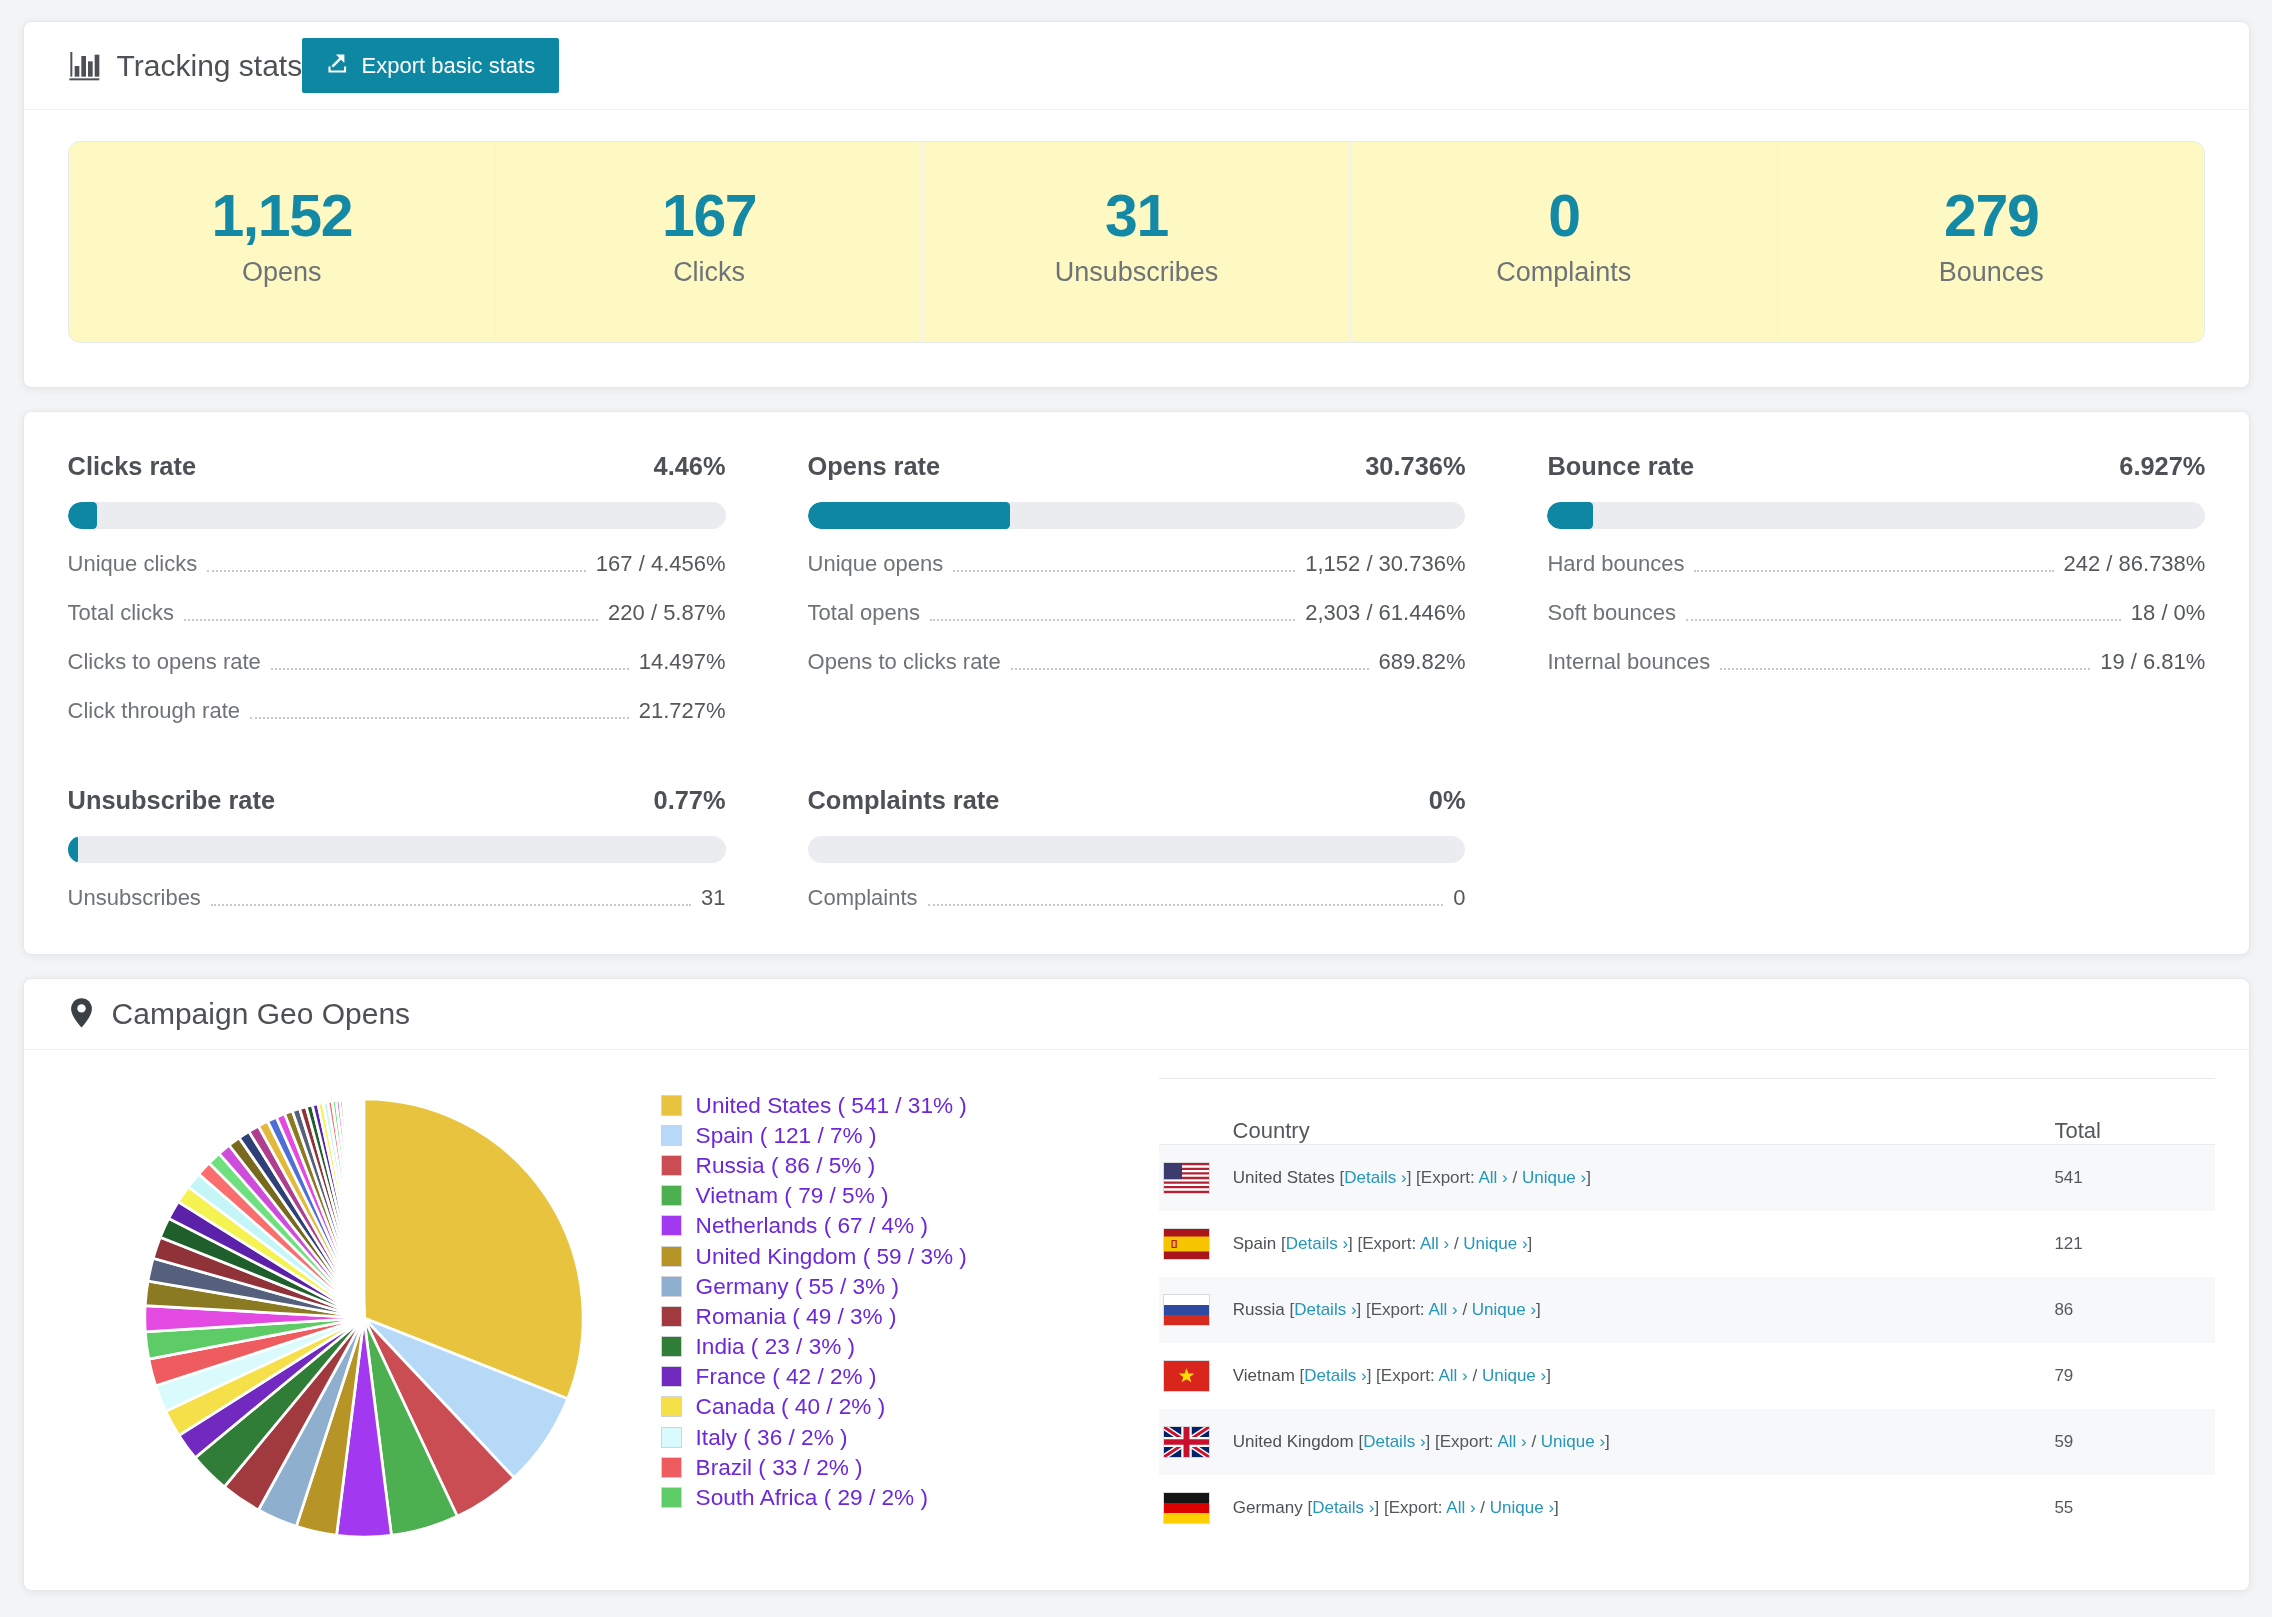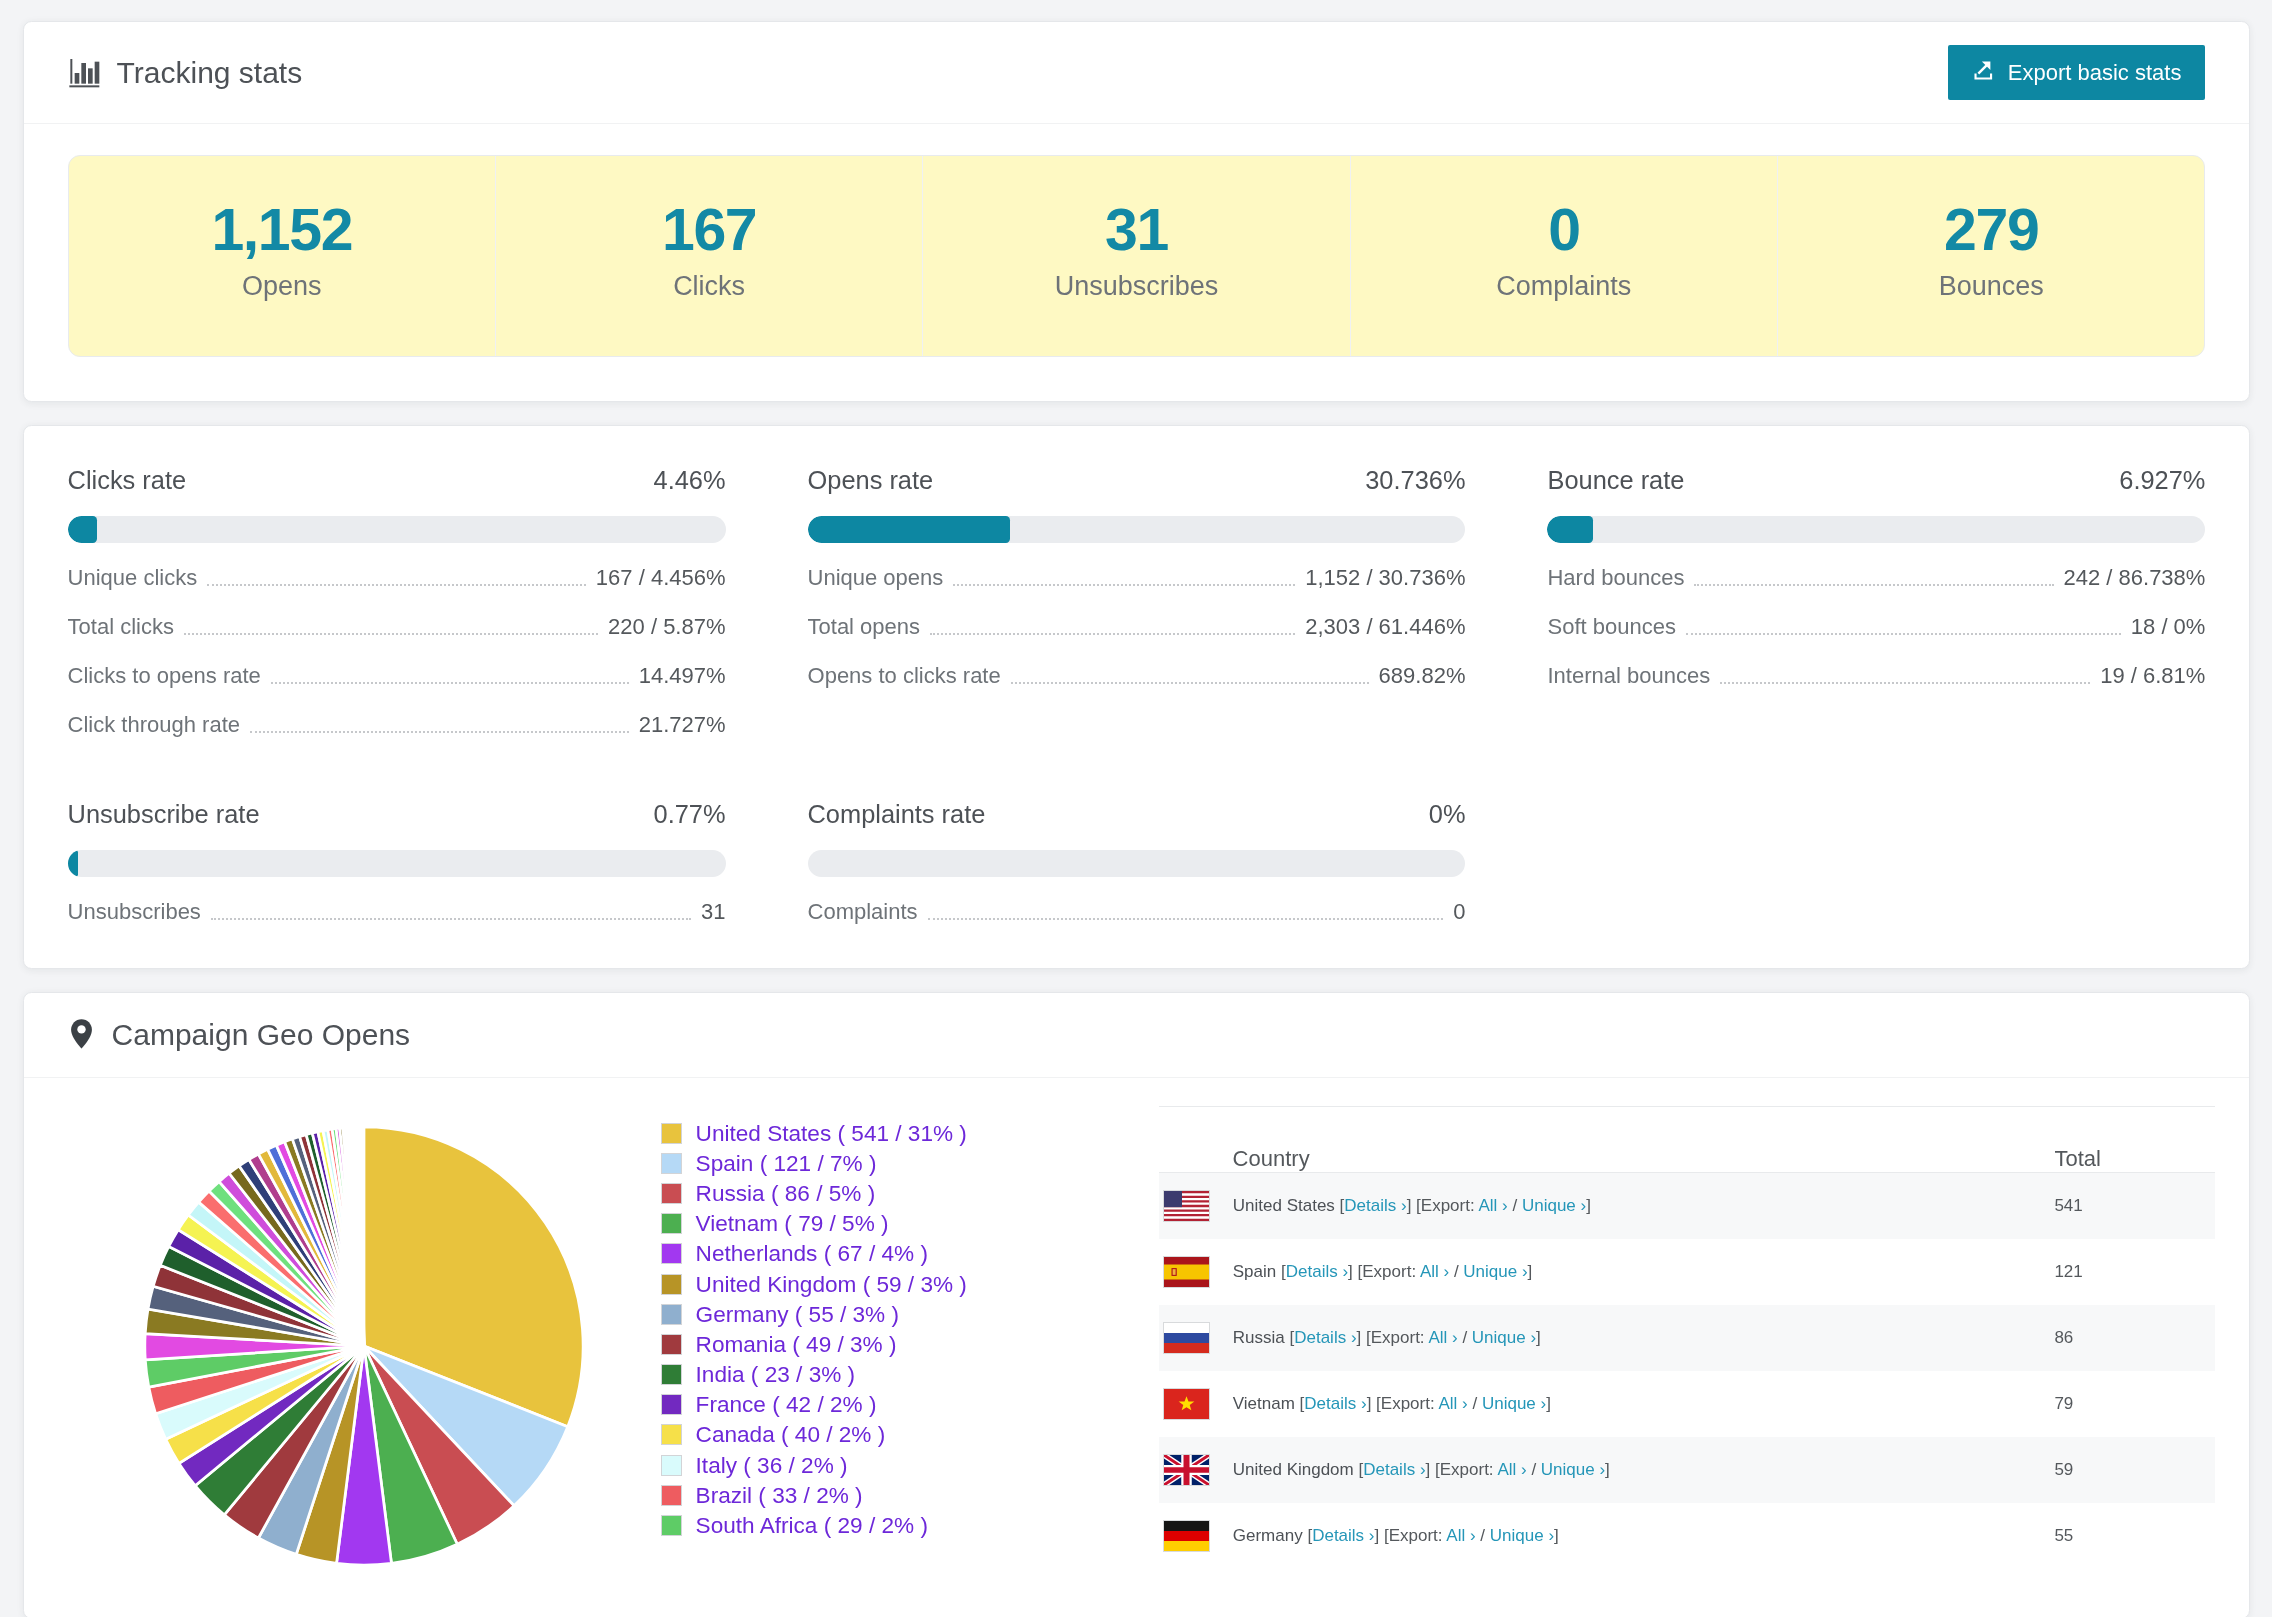--- a/index.html
+++ b/index.html
@@ -13,22 +13,22 @@
   .card {
     background: #ffffff;
     border: 0.7px solid #e5e7ea;
     border-radius: 8.5px;
     box-shadow: 0 1.4px 7px rgba(40,50,60,0.07);
   }
   .card + .card { margin-top: 22.6px; }
 
   
   .card-header {
-    display: flex; align-items: center; justify-content: space-between;
-    padding: 23px 44px;
+    display: flex; align-items: center; 
+    padding: 16px 44px;
     border-bottom: 1.4px solid #f1f2f3;
   }
   .card-title {
     display: flex; align-items: center; gap: 17px;
     font-size: 30px; font-weight: 500; color: #4d5156; line-height: 38px;
   }
   .card-title svg { display: block; }
 
   .export-btn {
     display: flex; align-items: center; gap: 12.7px;
@@ -54,21 +54,21 @@
 
   
   .rates-card { padding: 38px 44px 42px; }
   .rates-grid {
     display: grid;
     grid-template-columns: 1fr 1fr 1fr;
     column-gap: 82px; row-gap: 59px;
   }
   .rate-title-row {
     display: flex; justify-content: space-between; align-items: center;
-    font-size: 25.4px; font-weight: 400; color: #4d5156; line-height: 32px;
+    font-size: 25.4px; font-weight: 700; color: #4d5156; line-height: 32px;
   }
   .rate-bar {
     height: 27px; border-radius: 13.4px;
     background: #eaecef; margin-top: 20px;
     position: relative; overflow: hidden;
   }
   .rate-fill {
     height: 100%; background: #0d87a2;
     border-radius: 13.4px 4.2px 4.2px 13.4px;
   }

